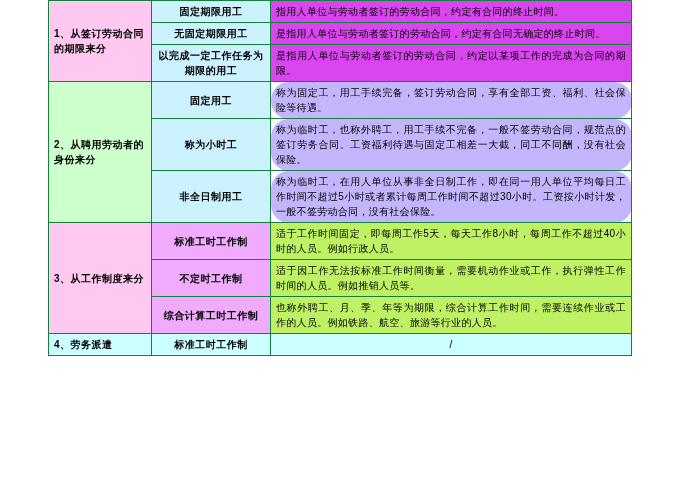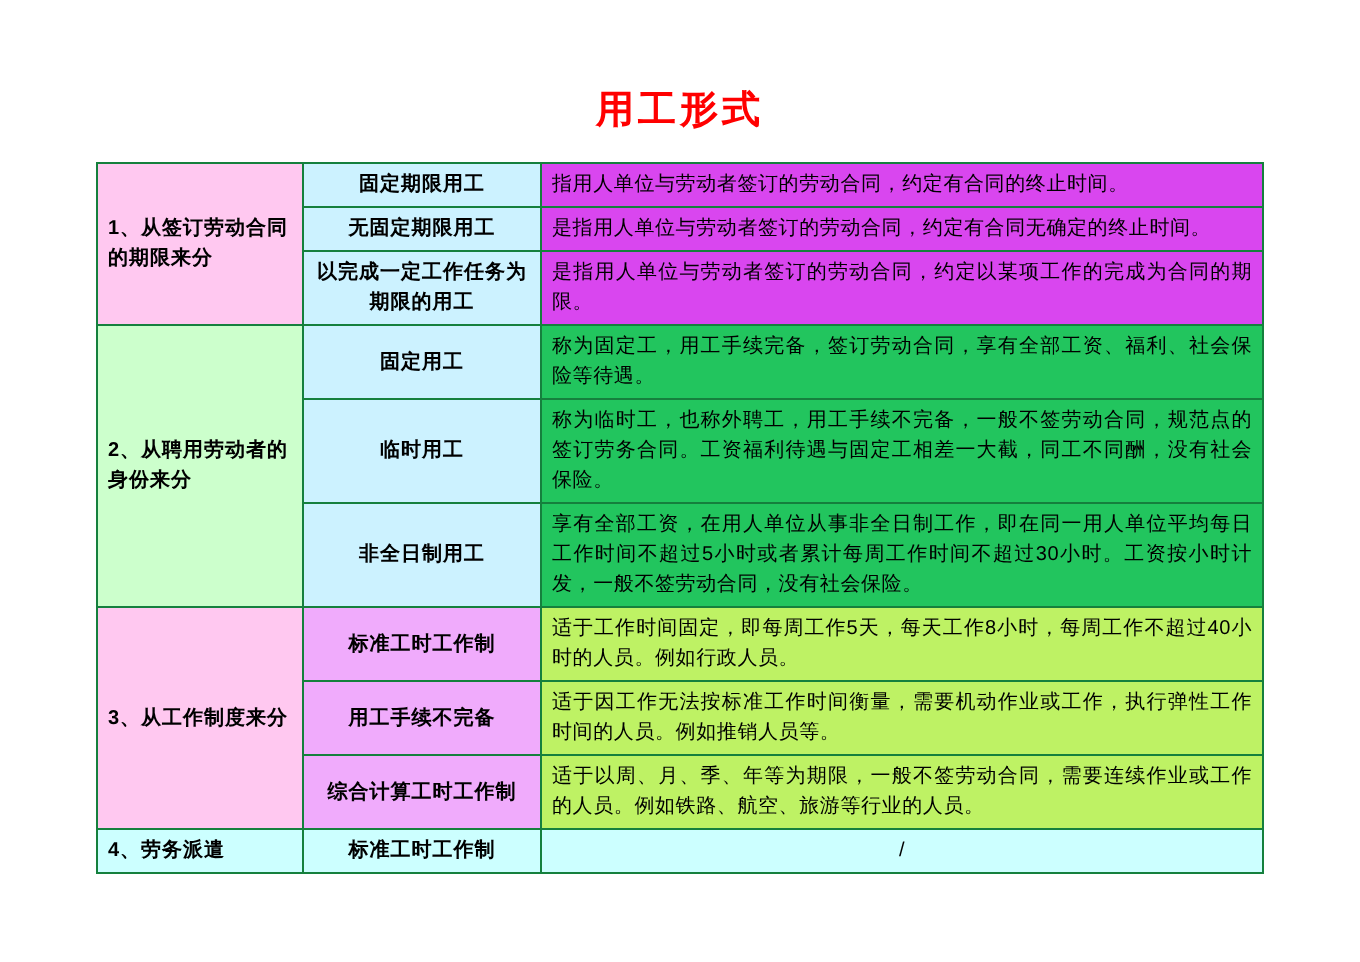--- a/index.html
+++ b/index.html
@@ -63,36 +63,35 @@
   td.desc-center {
     text-align: center;
   }
   
   .g1-cat  { background: #ffc8f0; }
   .g1-kind { background: #ccf2ff; }
   .g1-desc { background: #d946ef; }
 
   .g2-cat  { background: #ccffcc; }
   .g2-kind { background: #ccf2ff; }
-  .g2-desc { background: #22c55e; }
+  .g2-desc { background: #c4b5fd; border-radius: 18px; }
 
   .g3-cat  { background: #ffc8f0; }
   .g3-kind { background: #f0abfc; }
   .g3-desc { background: #bef264; }
 
   .g4-cat  { background: #ccffff; }
   .g4-kind { background: #ccffff; }
   .g4-desc { background: #ccffff; }
 </style>
 </head>
 <body>
 
 <div class="page">
 
-  <div class="title">用工形式</div>
 
   <table class="matrix">
     <tbody>
 
       <tr>
         <td class="cat g1-cat" rowspan="3">1、从签订劳动合同的期限来分</td>
         <td class="kind g1-kind">固定期限用工</td>
         <td class="desc g1-desc">指用人单位与劳动者签订的劳动合同，约定有合同的终止时间。</td>
       </tr>
       <tr>
@@ -103,40 +102,40 @@
         <td class="kind g1-kind">以完成一定工作任务为期限的用工</td>
         <td class="desc g1-desc">是指用人单位与劳动者签订的劳动合同，约定以某项工作的完成为合同的期限。</td>
       </tr>
 
       <tr>
         <td class="cat g2-cat" rowspan="3">2、从聘用劳动者的身份来分</td>
         <td class="kind g2-kind">固定用工</td>
         <td class="desc g2-desc">称为固定工，用工手续完备，签订劳动合同，享有全部工资、福利、社会保险等待遇。</td>
       </tr>
       <tr>
-        <td class="kind g2-kind">临时用工</td>
+        <td class="kind g2-kind">称为小时工</td>
         <td class="desc g2-desc">称为临时工，也称外聘工，用工手续不完备，一般不签劳动合同，规范点的签订劳务合同。工资福利待遇与固定工相差一大截，同工不同酬，没有社会保险。</td>
       </tr>
       <tr>
         <td class="kind g2-kind">非全日制用工</td>
-        <td class="desc g2-desc">享有全部工资，在用人单位从事非全日制工作，即在同一用人单位平均每日工作时间不超过5小时或者累计每周工作时间不超过30小时。工资按小时计发，一般不签劳动合同，没有社会保险。</td>
+        <td class="desc g2-desc">称为临时工，在用人单位从事非全日制工作，即在同一用人单位平均每日工作时间不超过5小时或者累计每周工作时间不超过30小时。工资按小时计发，一般不签劳动合同，没有社会保险。</td>
       </tr>
 
       <tr>
         <td class="cat g3-cat" rowspan="3">3、从工作制度来分</td>
         <td class="kind g3-kind">标准工时工作制</td>
         <td class="desc g3-desc">适于工作时间固定，即每周工作5天，每天工作8小时，每周工作不超过40小时的人员。例如行政人员。</td>
       </tr>
       <tr>
-        <td class="kind g3-kind">用工手续不完备</td>
+        <td class="kind g3-kind">不定时工作制</td>
         <td class="desc g3-desc">适于因工作无法按标准工作时间衡量，需要机动作业或工作，执行弹性工作时间的人员。例如推销人员等。</td>
       </tr>
       <tr>
         <td class="kind g3-kind">综合计算工时工作制</td>
-        <td class="desc g3-desc">适于以周、月、季、年等为期限，一般不签劳动合同，需要连续作业或工作的人员。例如铁路、航空、旅游等行业的人员。</td>
+        <td class="desc g3-desc">也称外聘工、月、季、年等为期限，综合计算工作时间，需要连续作业或工作的人员。例如铁路、航空、旅游等行业的人员。</td>
       </tr>
 
       <tr>
         <td class="cat g4-cat">4、劳务派遣</td>
         <td class="kind g4-kind">标准工时工作制</td>
         <td class="desc desc-center g4-desc">/</td>
       </tr>
 
     </tbody>
   </table>

